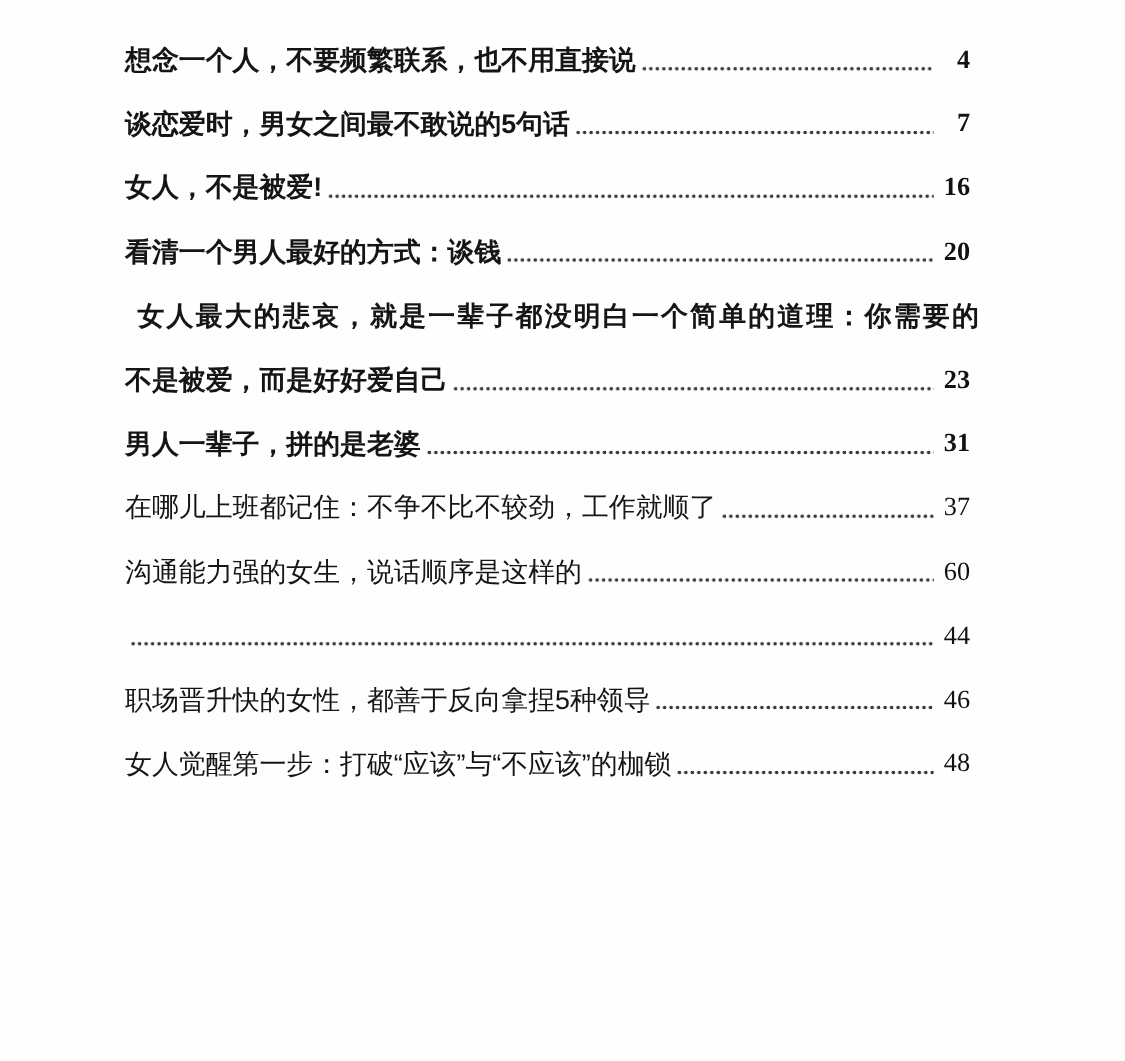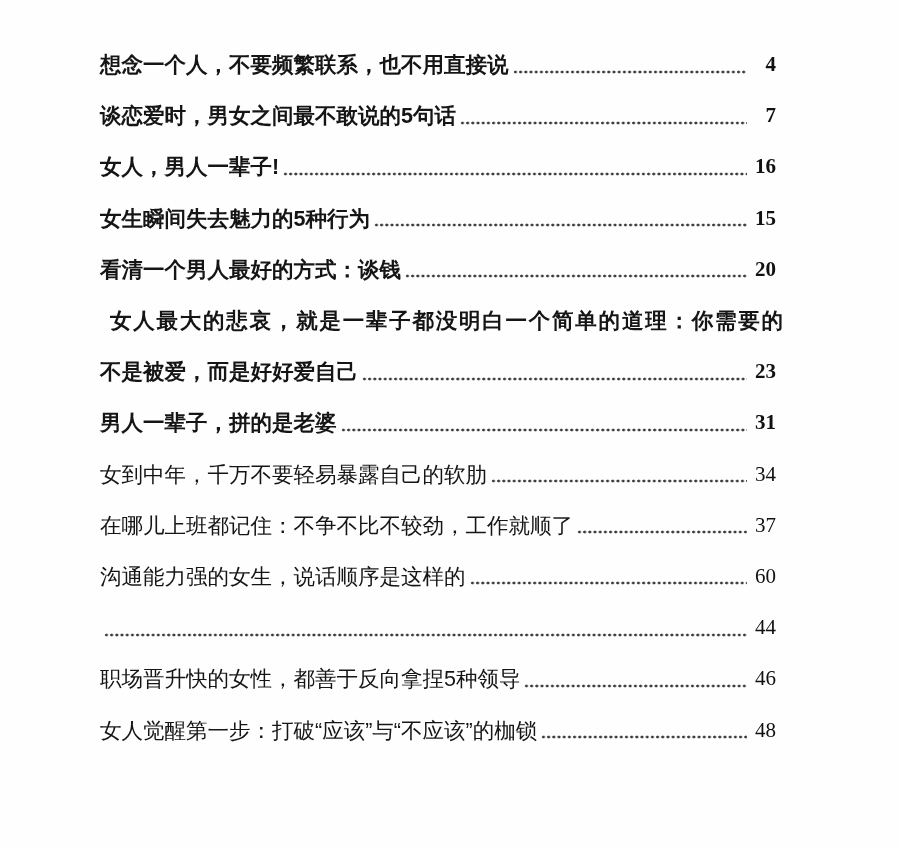--- a/index.html
+++ b/index.html
@@ -12,21 +12,21 @@
     width: 900px;
     height: 849px;
     background: #fefefe;
     overflow: hidden;
     font-family: "Liberation Sans", sans-serif;
     color: #161616;
   }
   .toc {
     position: absolute;
     left: 100px;
-    top: 39px;
+    top: 22px;
     width: 676px;
   }
   .row {
     display: flex;
     align-items: center;
     height: 51.2px;
     width: 676px;
   }
   .title {
     font-size: 21.5px;
@@ -79,52 +79,42 @@
     <span class="title">想念一个人，不要频繁联系，也不用直接说</span>
     <span class="leader"></span>
     <span class="page-num">4</span>
   </div>
       <div class="row bold">
     <span class="title">谈恋爱时，男女之间最不敢说的5句话</span>
     <span class="leader"></span>
     <span class="page-num">7</span>
   </div>
       <div class="row bold">
-    <span class="title">女人，男人一辈子!</span>
+    <span class="title">女人，不是被爱!</span>
     <span class="leader"></span>
     <span class="page-num">16</span>
-  </div>
-      <div class="row bold">
-    <span class="title">女生瞬间失去魅力的5种行为</span>
-    <span class="leader"></span>
-    <span class="page-num">15</span>
   </div>
       <div class="row bold">
     <span class="title">看清一个男人最好的方式：谈钱</span>
     <span class="leader"></span>
     <span class="page-num">20</span>
   </div>
       <div class="row bold justify no-leader">
     <span class="title">女人最大的悲哀，就是一辈子都没明白一个简单的道理：你需要的</span>
 
   </div>
       <div class="row bold">
     <span class="title">不是被爱，而是好好爱自己</span>
     <span class="leader"></span>
     <span class="page-num">23</span>
   </div>
       <div class="row bold">
     <span class="title">男人一辈子，拼的是老婆</span>
     <span class="leader"></span>
     <span class="page-num">31</span>
-  </div>
-      <div class="row">
-    <span class="title">女到中年，千万不要轻易暴露自己的软肋</span>
-    <span class="leader"></span>
-    <span class="page-num">34</span>
   </div>
       <div class="row">
     <span class="title">在哪儿上班都记住：不争不比不较劲，工作就顺了</span>
     <span class="leader"></span>
     <span class="page-num">37</span>
   </div>
       <div class="row">
     <span class="title">沟通能力强的女生，说话顺序是这样的</span>
     <span class="leader"></span>
     <span class="page-num">60</span>

